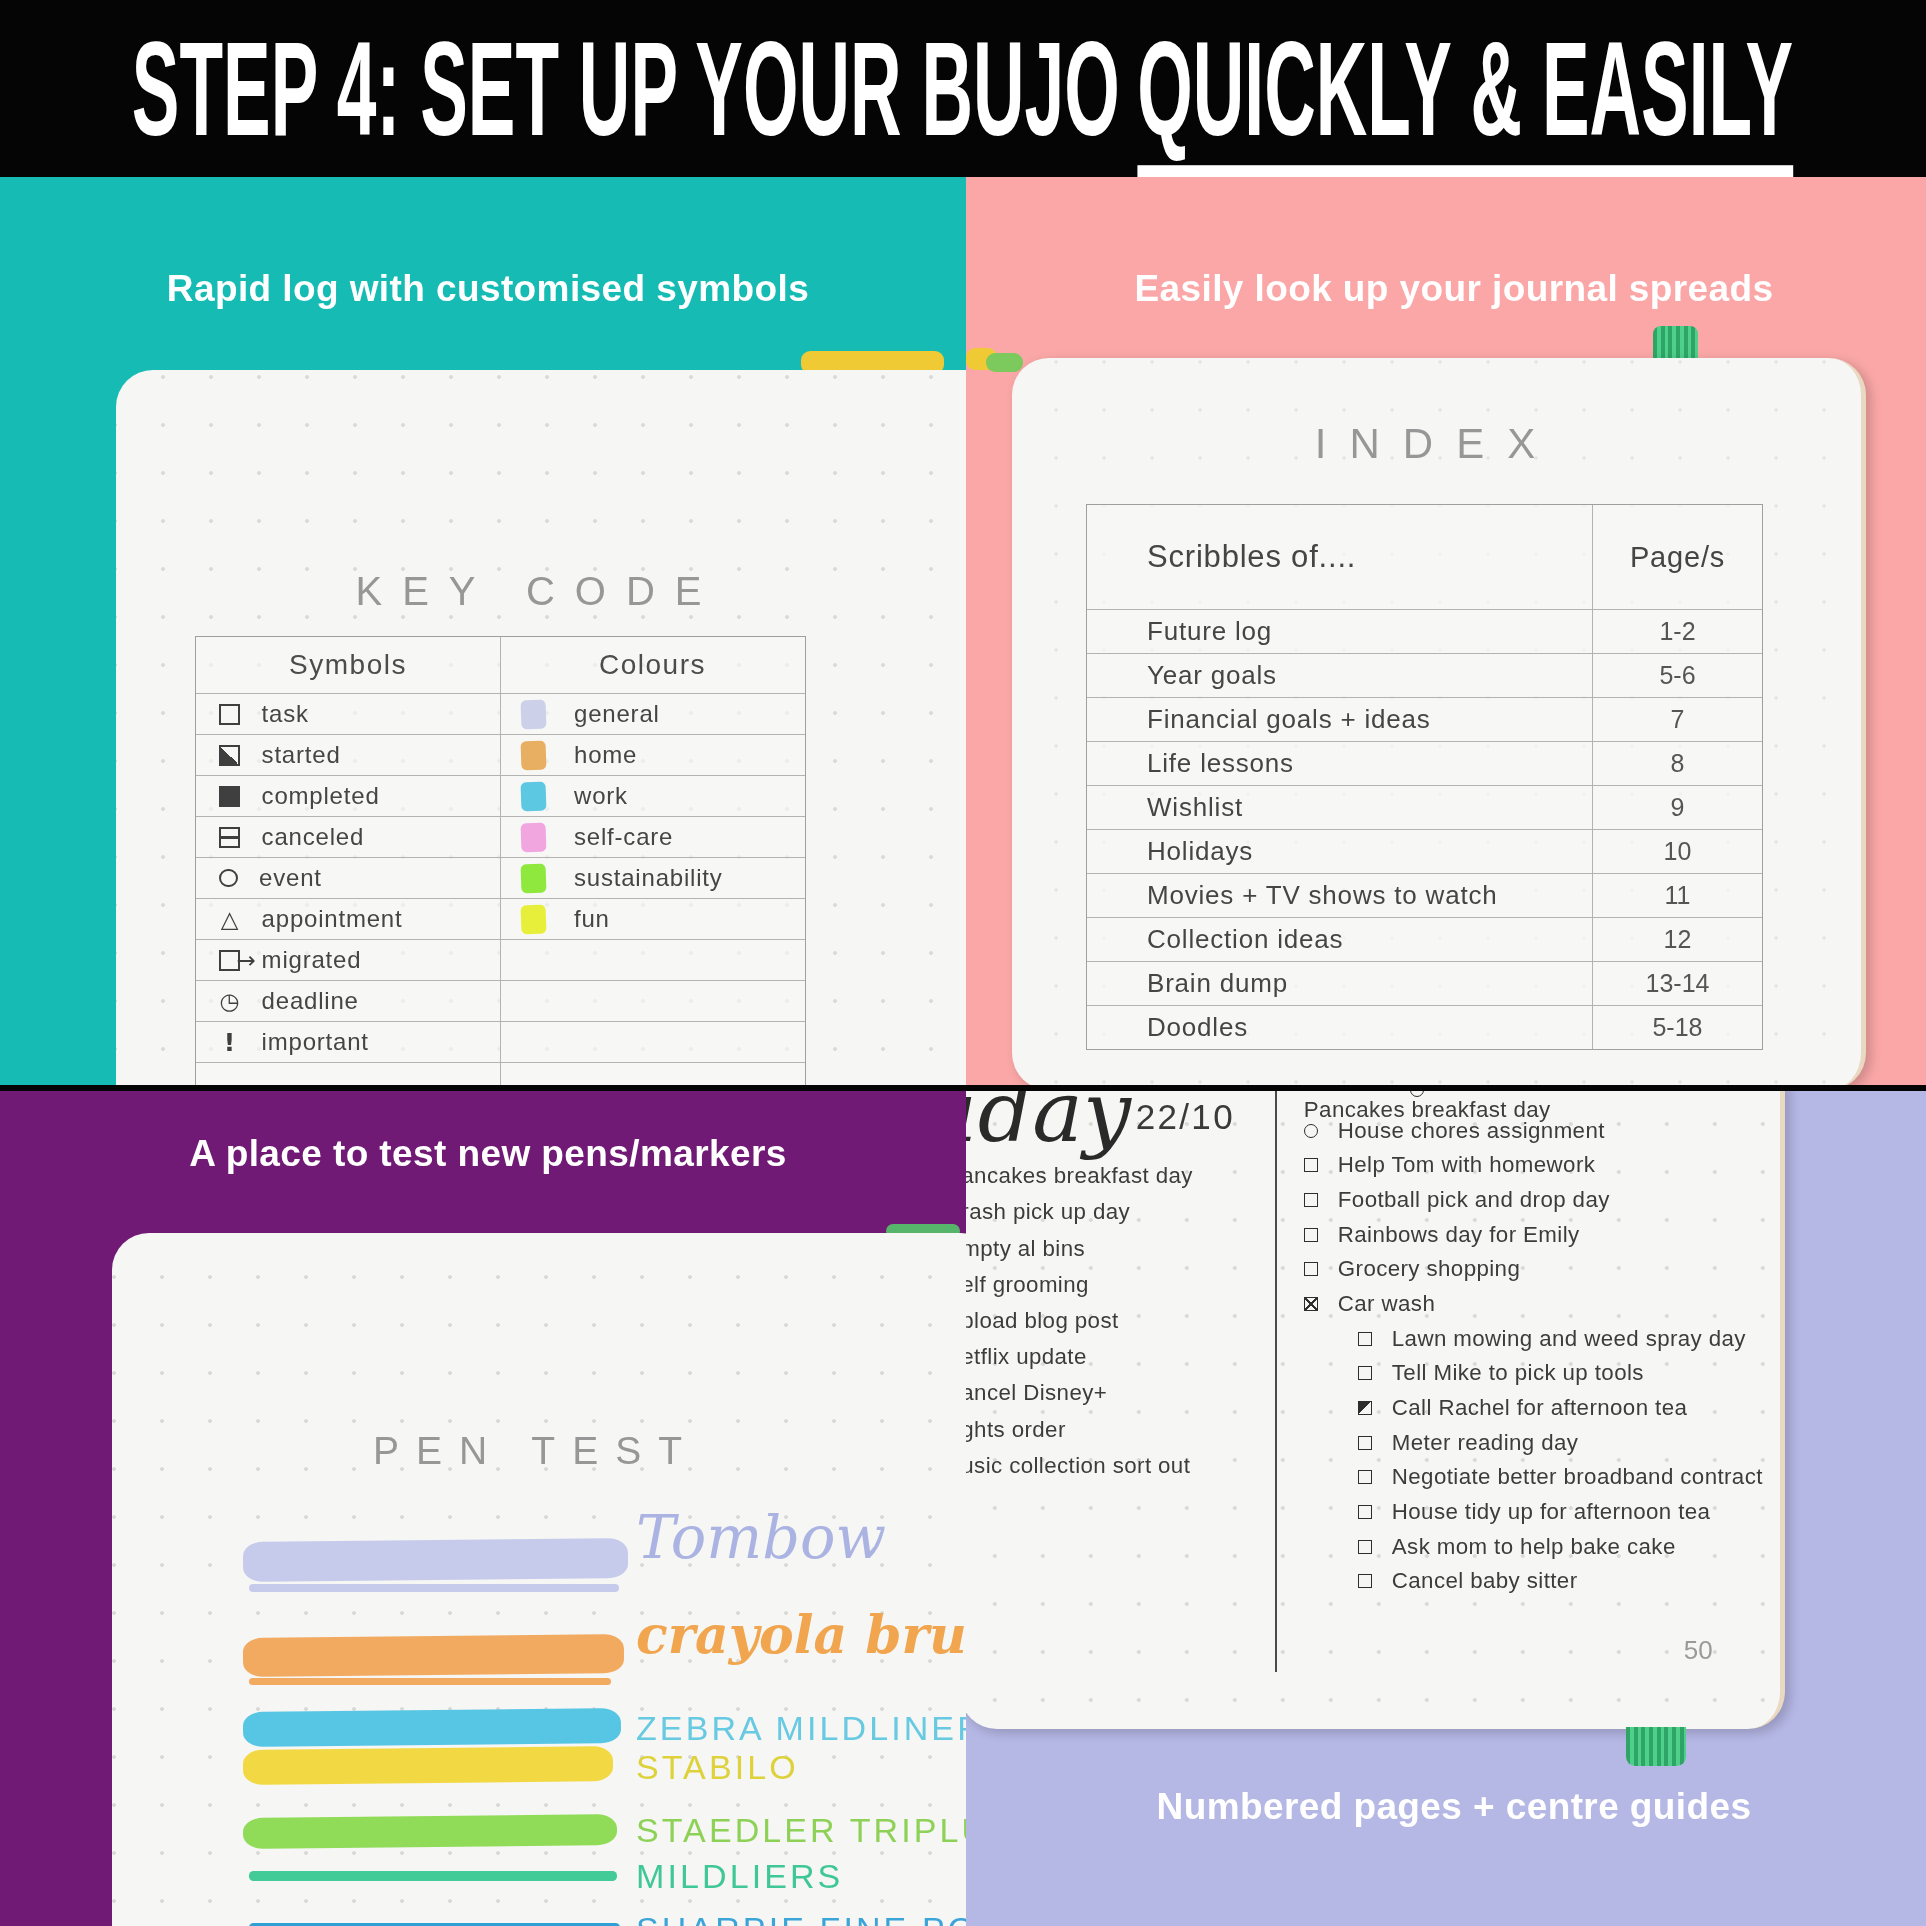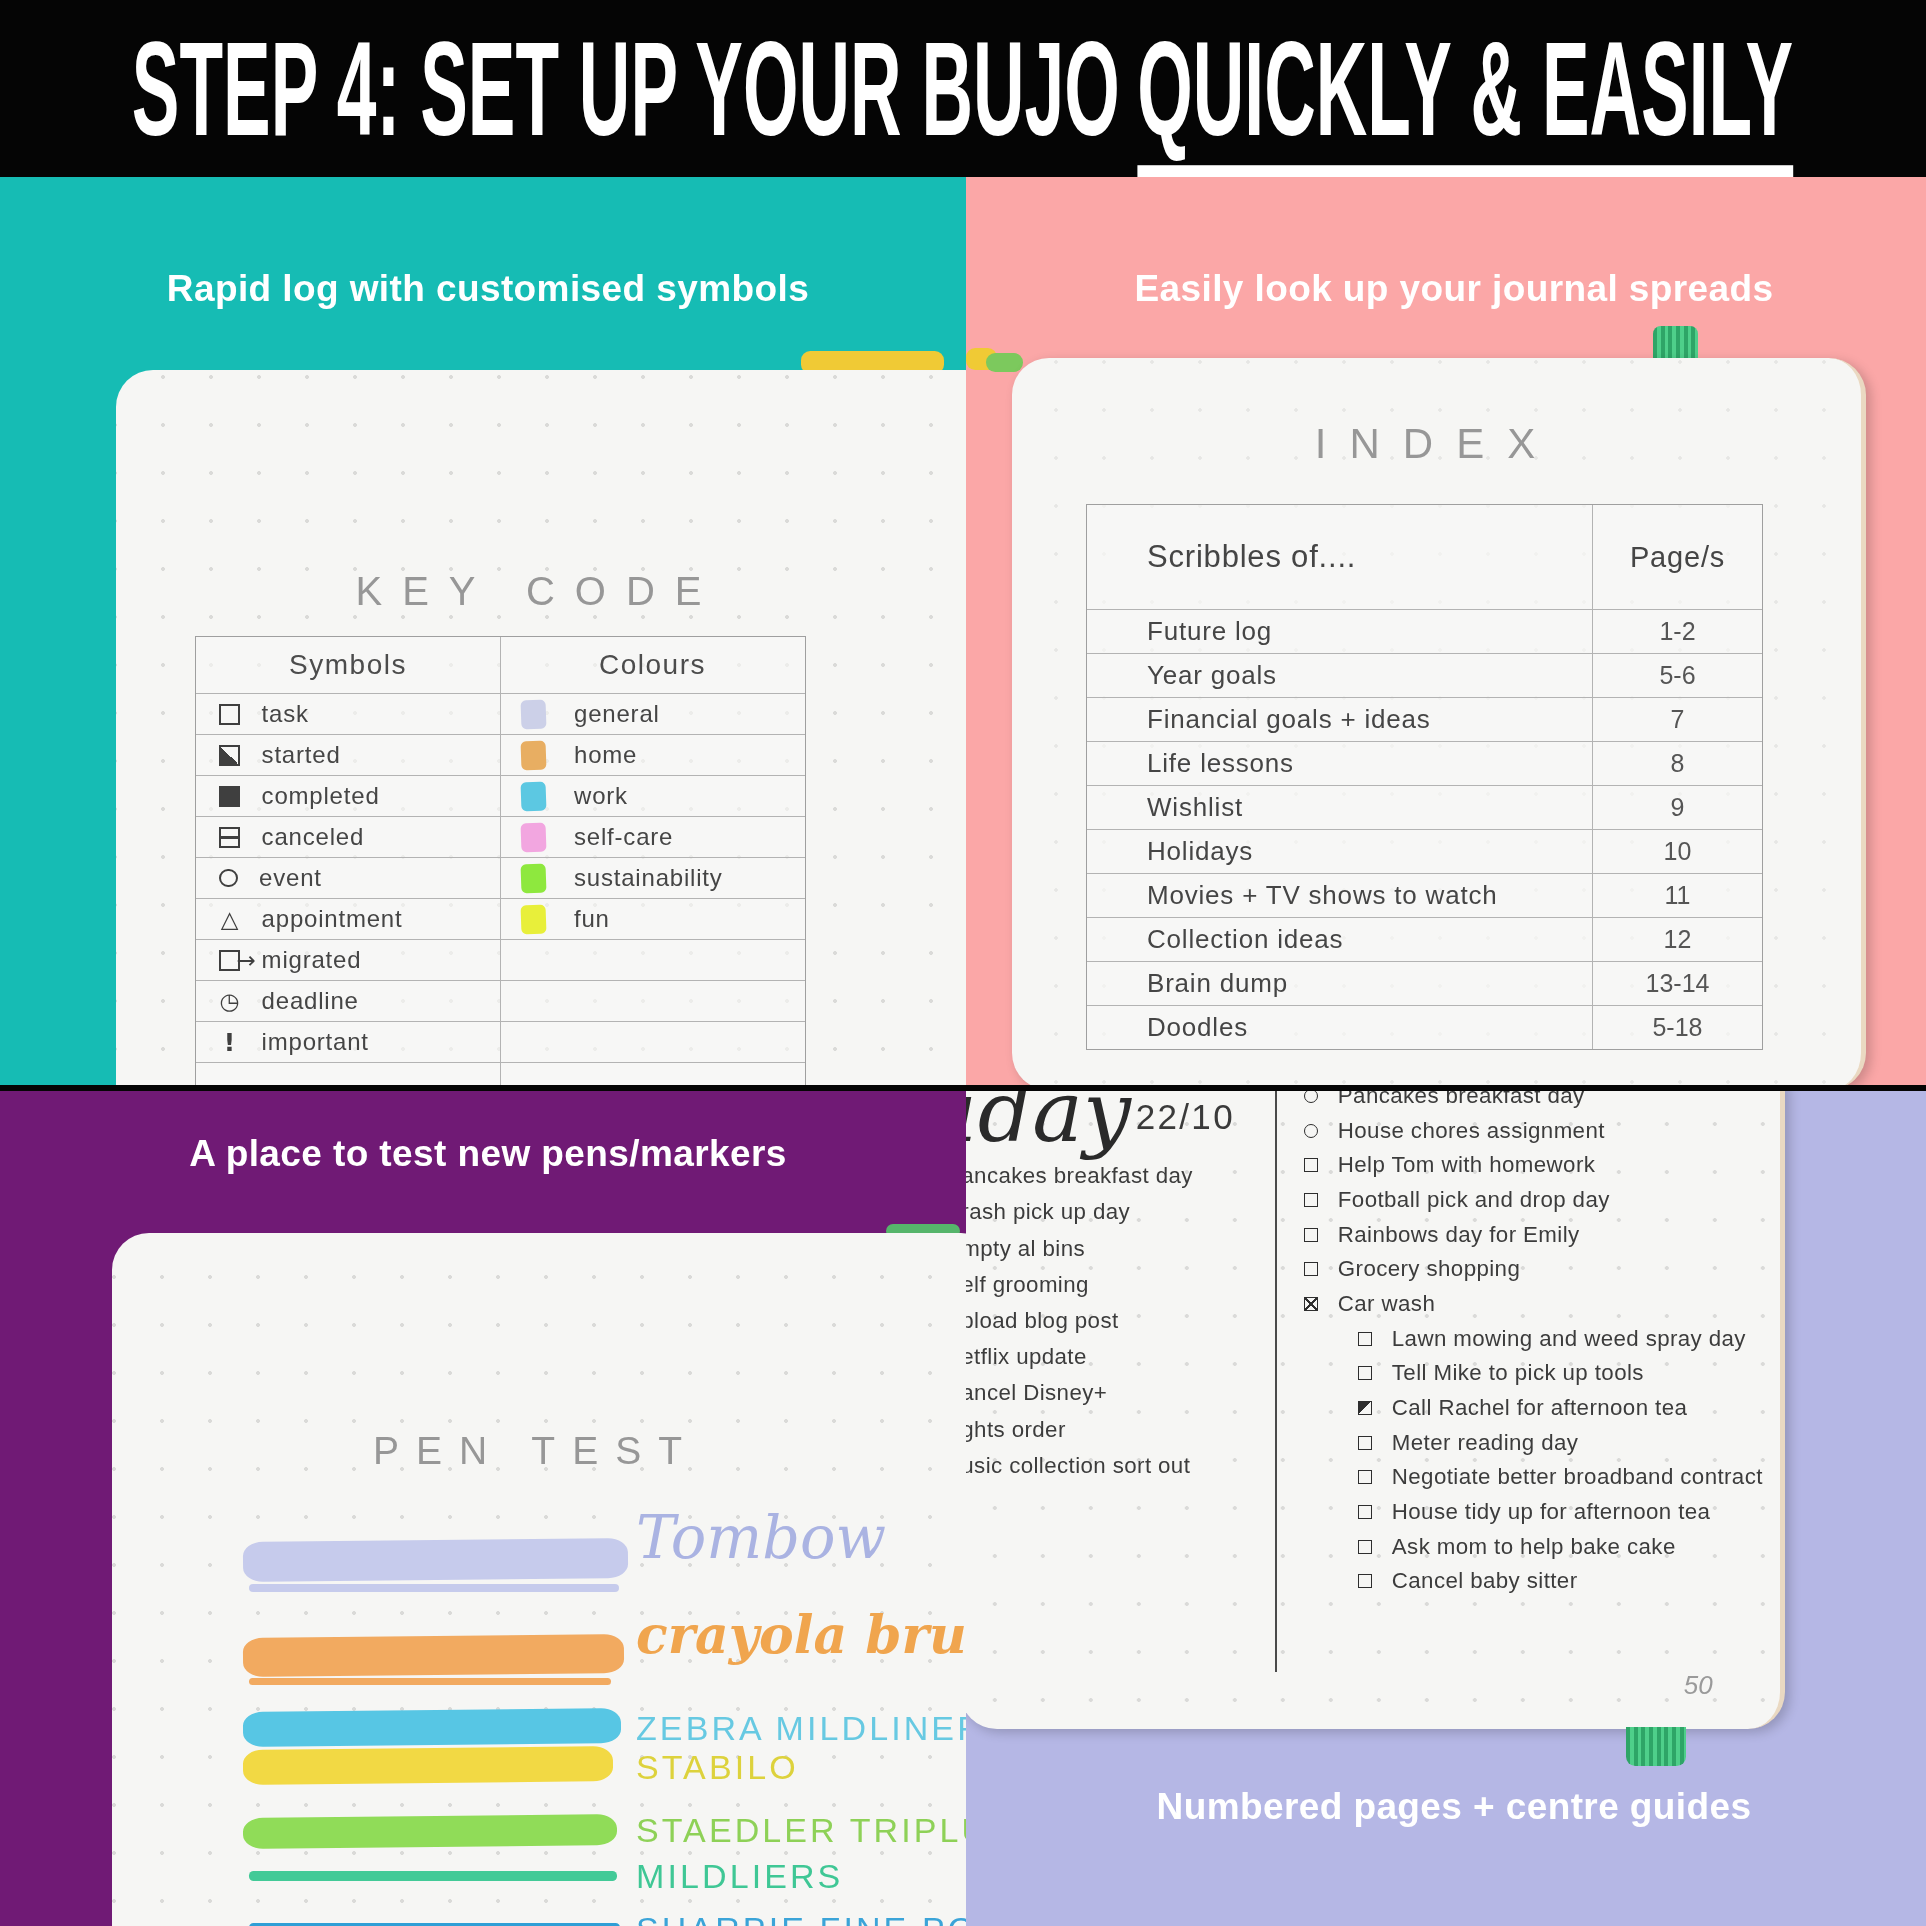--- a/index.html
+++ b/index.html
@@ -338,21 +338,21 @@
       <div class="dl-item" style="left:1.5px;top:80px;">ancakes breakfast day</div>
       <div class="dl-item" style="left:1.5px;top:116px;">rash pick up day</div>
       <div class="dl-item" style="left:1.5px;top:153px;">mpty al bins</div>
       <div class="dl-item" style="left:1.5px;top:189px;">elf grooming</div>
       <div class="dl-item" style="left:1.5px;top:225px;">pload blog post</div>
       <div class="dl-item" style="left:1.5px;top:261px;">etflix update</div>
       <div class="dl-item" style="left:1.5px;top:297px;">ancel Disney+</div>
       <div class="dl-item" style="left:1.5px;top:334px;">ghts order</div>
       <div class="dl-item" style="left:1.5px;top:370px;">usic collection sort out</div>
 
-      <div class="dl-item dl-right" style="left:344px;top:0px;">
+      <div class="dl-item dl-right" style="left:344px;top:0px;flex-direction:column;">
           <span class="mk mk-circle"></span>
           <span>Pancakes breakfast day</span>
         </div>
       <div class="dl-item dl-right" style="left:344px;top:35px;">
           <span class="mk mk-circle"></span>
           <span>House chores assignment</span>
         </div>
       <div class="dl-item dl-right" style="left:344px;top:69px;">
           <span class="mk"></span>
           <span>Help Tom with homework</span>
@@ -399,20 +399,20 @@
         </div>
       <div class="dl-item dl-right" style="left:398px;top:451px;">
           <span class="mk"></span>
           <span>Ask mom to help bake cake</span>
         </div>
       <div class="dl-item dl-right" style="left:398px;top:485px;">
           <span class="mk"></span>
           <span>Cancel baby sitter</span>
         </div>
 
-      <div class="page-num" style="left:724px;top:587px;font-style:italic;">50</div>
+      <div class="page-num" style="left:724px;top:552px;">50</div>
     </div>
     <div class="elastic" style="left:660px;top:636px;width:60px;height:39px;border-radius:0 0 9.2px 9.2px;"></div>
     <div class="headline" style="top:695px;">Numbered pages +  centre guides</div>
   </div>
 
 </div>
 
 
 </body></html>

